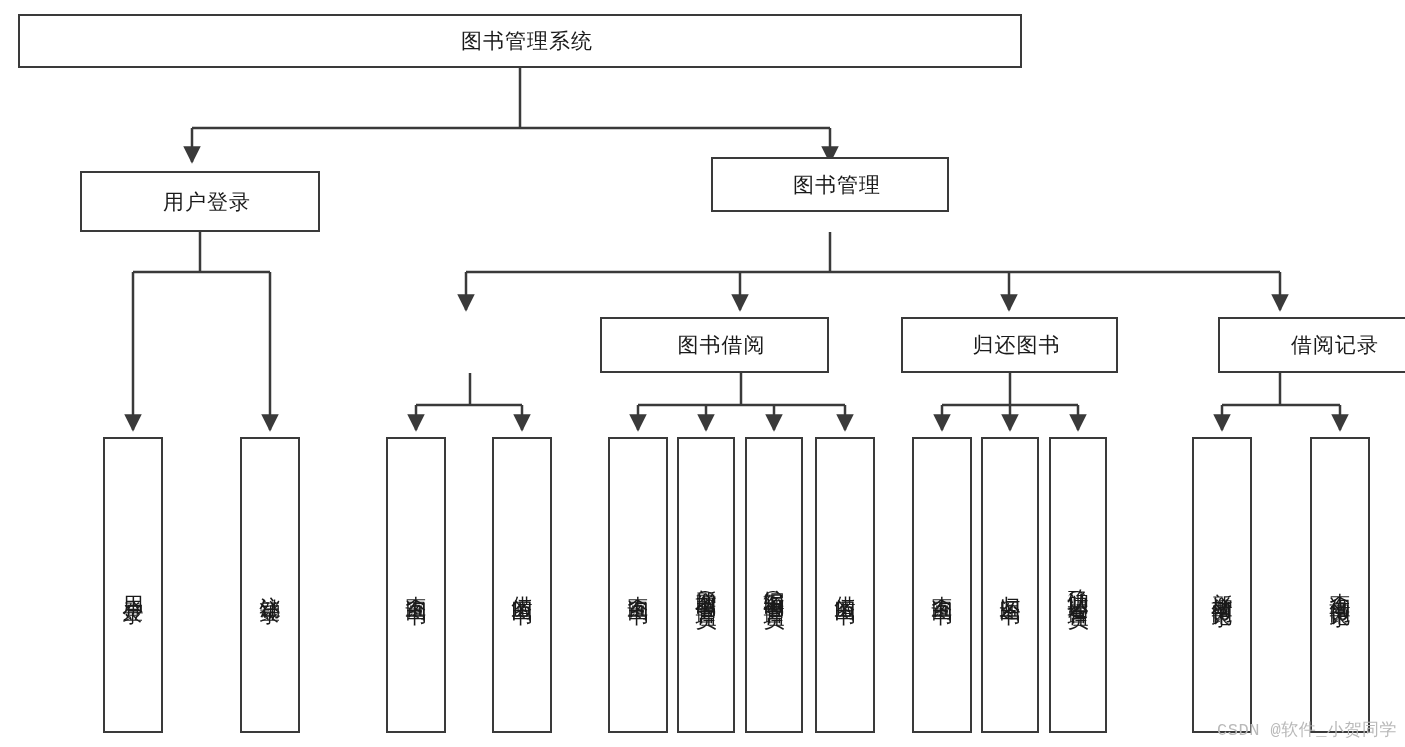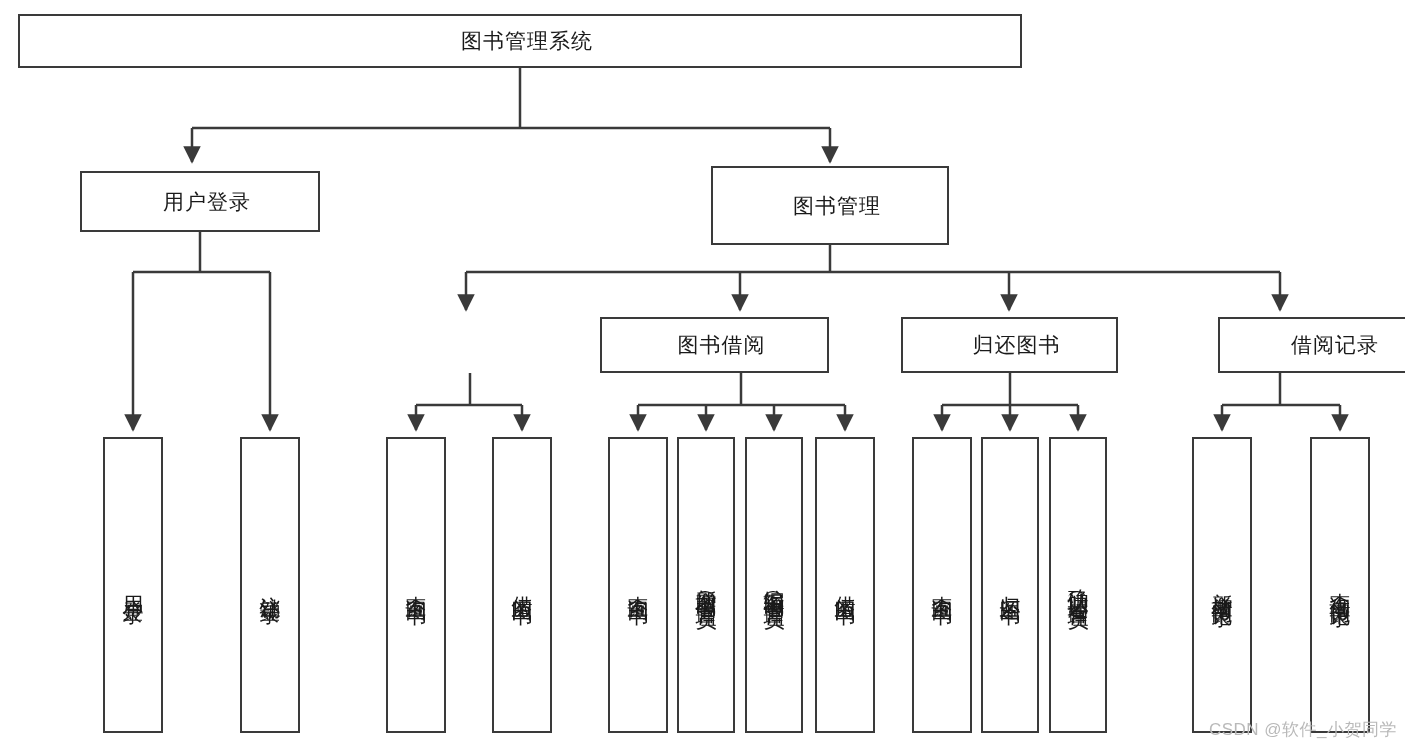--- a/index.html
+++ b/index.html
@@ -57,20 +57,21 @@
     pointer-events: none;
   }
   .watermark {
     position: absolute;
     right: 8px;
     bottom: 6px;
     font-size: 17px;
     color: #b9b9b9;
     letter-spacing: 0.5px;
     white-space: nowrap;
+    font-family: Liberation Mono, monospace;
   }
 </style>
 </head>
 <body>
 
 <div id="canvas">
 
   <svg class="edges" viewBox="0 0 1405 747" width="1405" height="747">
     <defs>
       <marker id="arrow" viewBox="0 0 10 10" refX="9" refY="5" markerWidth="7" markerHeight="7" orient="auto-start-reverse">
@@ -121,21 +122,21 @@
     </g>
   </svg>
 
   <div class="node h" style="left:18px; top:14px; width:1004px; height:54px;">
     <span>图书管理系统</span>
   </div>
 
   <div class="node h" style="left:80px; top:171px; width:240px; height:61px;">
     <span>用户登录</span>
   </div>
-  <div class="node h" style="left:711px; top:166px; width:238px; height:79px;">
+  <div class="node h" style="left:711px; top:157px; width:238px; height:55px;">
     <span>图书管理</span>
   </div>
 
   <div class="node h" style="left:600px; top:317px; width:229px; height:56px;">
     <span>图书借阅</span>
   </div>
   <div class="node h" style="left:901px; top:317px; width:217px; height:56px;">
     <span>归还图书</span>
   </div>
   <div class="node h" style="left:1170px; top:317px; width:220px; height:56px;margin-left:48px;">

